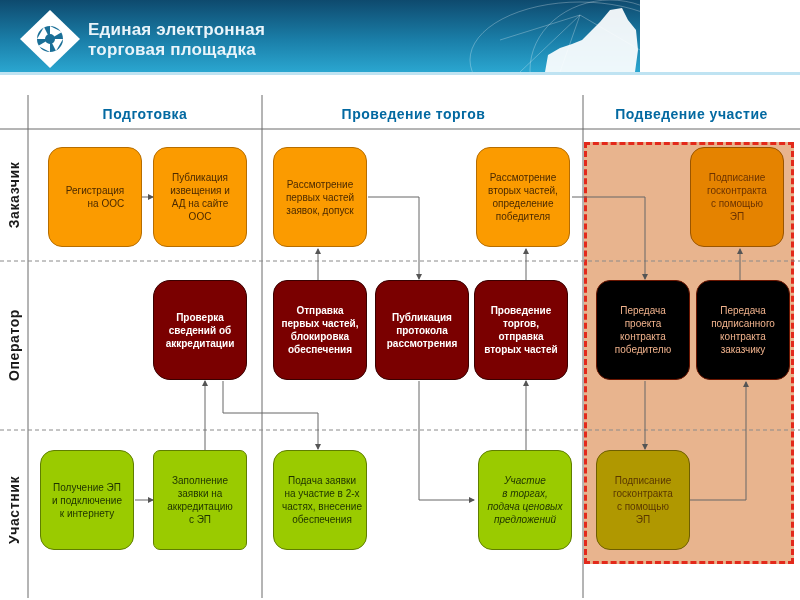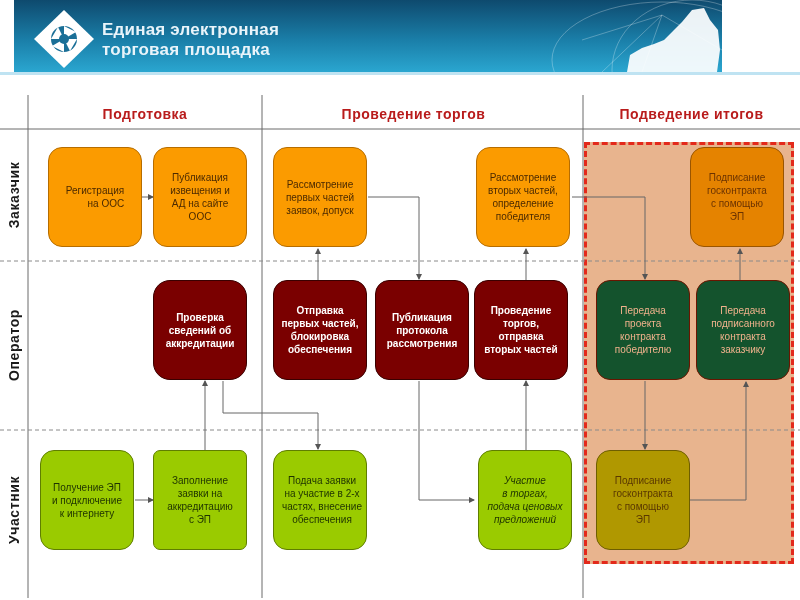--- a/index.html
+++ b/index.html
@@ -1,34 +1,34 @@
 <!DOCTYPE html>
 <html><head>
 <meta charset="utf-8">
 <style>
   html, body { margin:0; padding:0; }
   body { width:800px; height:600px; position:relative; overflow:hidden; background:#ffffff; font-family:"Liberation Sans", sans-serif; }
-  .header { position:absolute; left:14px; top:0; width:708px; height:72px;
+  .header { position:absolute; left:0; top:0; width:640px; height:72px;
     background:linear-gradient(180deg,#0e4a6e 0%,#1a7ea8 55%,#2aa6d0 100%); overflow:hidden; }
   .header-line { position:absolute; left:0; top:72px; width:800px; height:3px; background:#bfe3f2; }
   .logo { position:absolute; left:18px; top:8px; width:64px; height:62px; }
   .brand { position:absolute; left:88px; top:20px; color:#e9f4fa; font-size:17px; font-weight:bold; line-height:20px; letter-spacing:0.2px; }
   .map-decor { position:absolute; right:0; top:0; width:180px; height:72px; }
   svg.lines { position:absolute; left:0; top:0; width:800px; height:600px; }
 
-  .phase-title { position:absolute; top:106px; font-size:14px; font-weight:bold; color:#b91c1c; text-align:center; letter-spacing:0.5px; }
+  .phase-title { position:absolute; top:106px; font-size:14px; font-weight:bold; color:#0369a1; text-align:center; letter-spacing:0.5px; }
   .lane-title { position:absolute; font-size:14px; font-weight:bold; color:#1a1a1a; transform:rotate(-90deg); transform-origin:center center; width:120px; text-align:center; letter-spacing:0.6px; }
 
   .highlight { position:absolute; left:584px; top:142px; width:210px; height:422px; background:#e8b48e; border:3px dashed #e3291b; box-sizing:border-box; }
 
   .box { position:absolute; width:94px; height:100px; border-radius:14px; box-sizing:border-box; display:flex; align-items:center; justify-content:center; text-align:center; font-size:10px; line-height:13px; padding:4px; }
   .c-orange { background:#fb9b00; border:1px solid #b66d00; color:#4b2a00; }
   .c-orange-dim { background:#e58300; border:1px solid #9a5500; color:#6b3300; }
   .c-maroon { background:#7a0000; border:1px solid #3a0000; color:#ffffff; font-weight:bold; }
-  .c-maroon-dim { background:#14532d; border:1px solid #6a1500; color:#f0b28c; }
+  .c-maroon-dim { background:#000000; border:1px solid #6a1500; color:#f0b28c; }
   .c-green { background:#9acb00; border:1px solid #5f7e00; color:#1e3300; }
   .c-olive { background:#b09800; border:1px solid #6e5e00; color:#5a3800; }
   .box span { white-space:pre-line; }
 </style>
 </head>
 <body>
 
 <div class="header">
   <svg class="logo" viewBox="0 0 64 62">
     <polygon points="32,2 62,31 32,60 2,31" fill="#ffffff"></polygon>
@@ -87,21 +87,21 @@
     <path d="M526 280 L526 249"></path>
     <path d="M572 197 L645 197 L645 279"></path>
     <path d="M645 381 L645 449"></path>
     <path d="M690 500 L746 500 L746 382"></path>
     <path d="M740 280 L740 249"></path>
   </g>
 </svg>
 
 <div class="phase-title" style="left:28px;width:234px;">Подготовка</div>
 <div class="phase-title" style="left:262px;width:303px;">Проведение торгов</div>
-<div class="phase-title" style="left:583px;width:217px;">Подведение итогов</div>
+<div class="phase-title" style="left:583px;width:217px;">Подведение участие</div>
 
 <div class="lane-title" style="left:-46px;top:187px;">Заказчик</div>
 <div class="lane-title" style="left:-46px;top:337px;">Оператор</div>
 <div class="lane-title" style="left:-46px;top:502px;">Участник</div>
 
 <div class="box c-orange" style="left:48px;top:147px;text-align:right;">
     <span>Регистрация
 на ООС</span>
   </div>
 <div class="box c-orange" style="left:153px;top:147px;">

